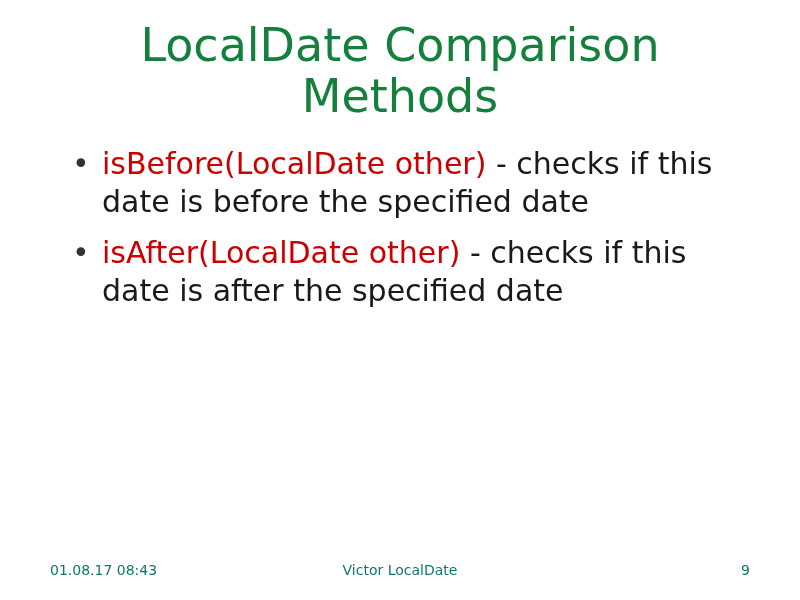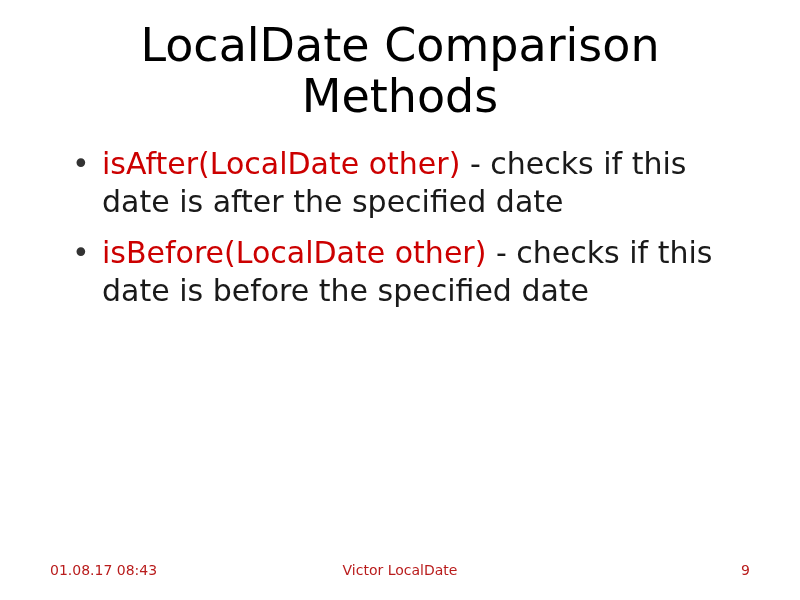--- a/index.html
+++ b/index.html
@@ -18,21 +18,21 @@
     .slide {
       width: 100%;
       height: 100%;
       padding: 20px 50px 40px 50px;
       display: flex;
       flex-direction: column;
     }
     .title {
       text-align: center;
       font-size: 46px;
-      color: #000000;
+      color: #15803d;
       font-weight: normal;
       line-height: 1.1;
       margin-bottom: 24px;
     }
     .bullets {
       list-style: none;
       padding-left: 30px;
     }
     .bullets li {
       position: relative;
@@ -55,39 +55,39 @@
     }
     .footer {
       position: absolute;
       bottom: 22px;
       left: 0;
       width: 100%;
       padding: 0 50px;
       display: flex;
       justify-content: space-between;
       font-size: 14px;
-      color: #b91c1c;
+      color: #0f766e;
     }
     .footer-center {
       position: absolute;
       left: 50%;
       transform: translateX(-50%);
     }
   </style>
 </head>
 <body>
 
 <div class="slide">
   <h1 class="title">LocalDate Comparison Methods</h1>
   <ul class="bullets">
     <li>
-      <span class="method">isAfter(LocalDate other)</span><span> - checks if this date is after the specified date</span>
+      <span class="method">isBefore(LocalDate other)</span><span> - checks if this date is before the specified date</span>
     </li>
     <li>
-      <span class="method">isBefore(LocalDate other)</span><span> - checks if this date is before the specified date</span>
+      <span class="method">isAfter(LocalDate other)</span><span> - checks if this date is after the specified date</span>
     </li>
   </ul>
   <div class="footer">
     <span>01.08.17 08:43</span>
     <span class="footer-center">Victor LocalDate</span>
     <span>9</span>
   </div>
 </div>
 
 </body></html>

